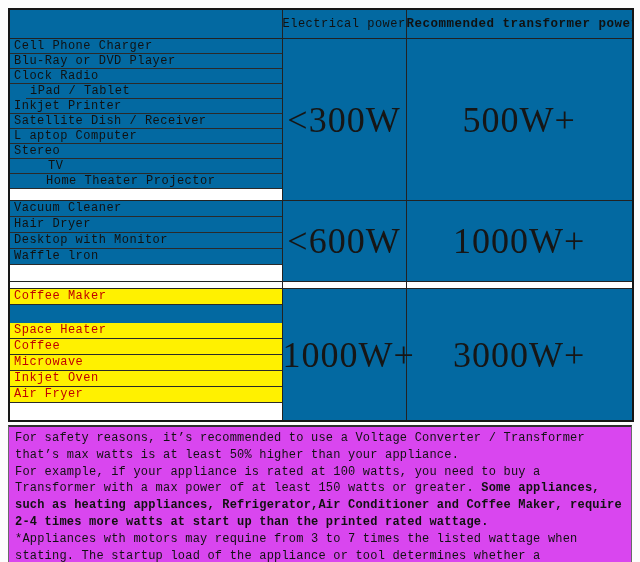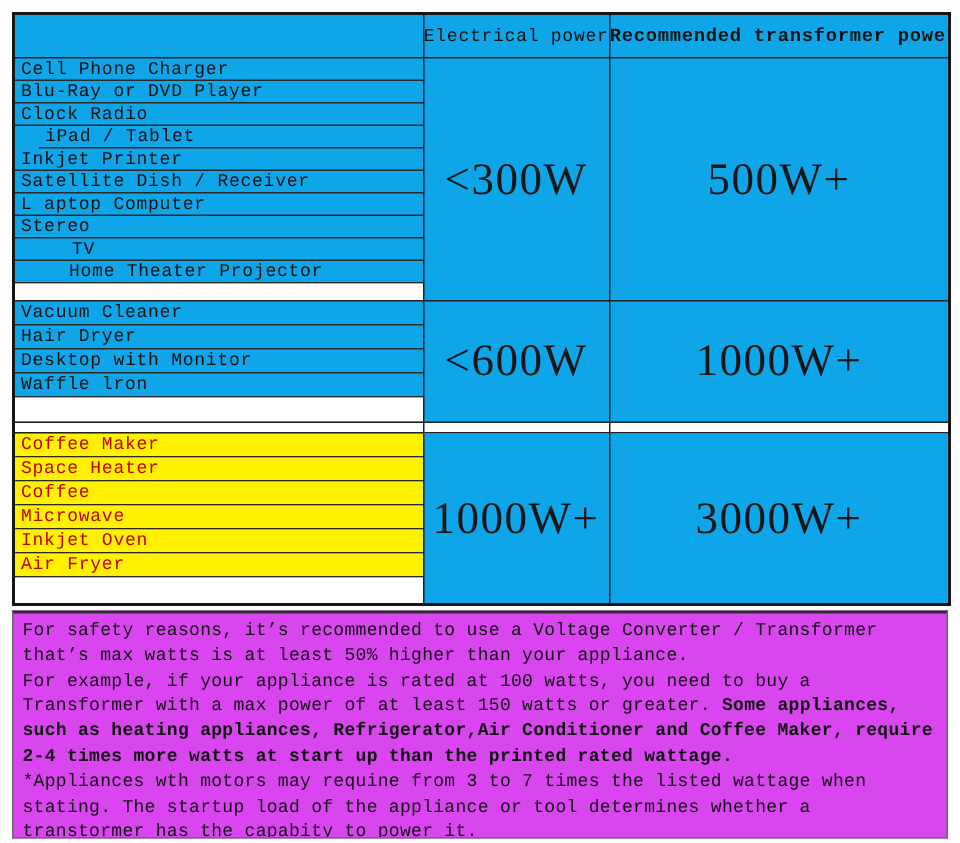--- a/index.html
+++ b/index.html
@@ -9,21 +9,21 @@
     font-family:"Liberation Mono","DejaVu Sans Mono",monospace;
     color:#111;
     overflow:hidden;
   }
   .page{box-sizing:border-box;width:640px;height:562px;padding:8px 8px 0 8px;}
 
   table.power-table{
     border-collapse:collapse;
     table-layout:fixed;
     width:624px;
-    background:#0ea5e9;
+    background:#0369a1;
     border:2px solid #161616;
   }
   .power-table th,.power-table td{
     border:1px solid #222;
     padding:0;
     vertical-align:top;
   }
   .header-row th{
     height:28px;
     vertical-align:middle;
@@ -48,21 +48,21 @@
   .hl .app-row{
     background:#FFF100;
     color:#C00000;
   }
   .filler{background:#fff;}
 
   td.value-cell{
     vertical-align:middle;
     text-align:center;
     font-family:"Liberation Serif","DejaVu Serif",serif;
-    font-size:30px;
+    font-size:36px;
     letter-spacing:1px;
     color:#161616;
   }
   tr.sep-row td{height:6px;background:#fff;}
 
   .notes{
     box-sizing:border-box;
     margin-top:3px;
     width:624px;
     height:152px;
@@ -125,21 +125,21 @@
           <td class="value-cell">1000W+</td>
         </tr>
         <tr class="sep-row">
           <td></td>
           <td></td>
           <td></td>
         </tr>
         <tr>
           <td class="hl">
             <div class="app-row" style="height: 16px; line-height: 15px;">Coffee Maker</div>
-            <div class="app-row" style="height: 16px; line-height: 15px;">Space Heater</div>
+            <div class="app-row" style="height: 16px; line-height: 15px; margin-top: 18px;">Space Heater</div>
             <div class="app-row" style="height: 16px; line-height: 15px;">Coffee</div>
             <div class="app-row" style="height: 16px; line-height: 15px;">Microwave</div>
             <div class="app-row" style="height: 16px; line-height: 15px;">Inkjet Oven</div>
             <div class="app-row" style="height: 16px; line-height: 15px;">Air Fryer</div>
             <div class="filler" style="height: 17px;"></div>
           </td>
           <td class="value-cell">1000W+</td>
           <td class="value-cell">3000W+</td>
         </tr>
       </tbody>

